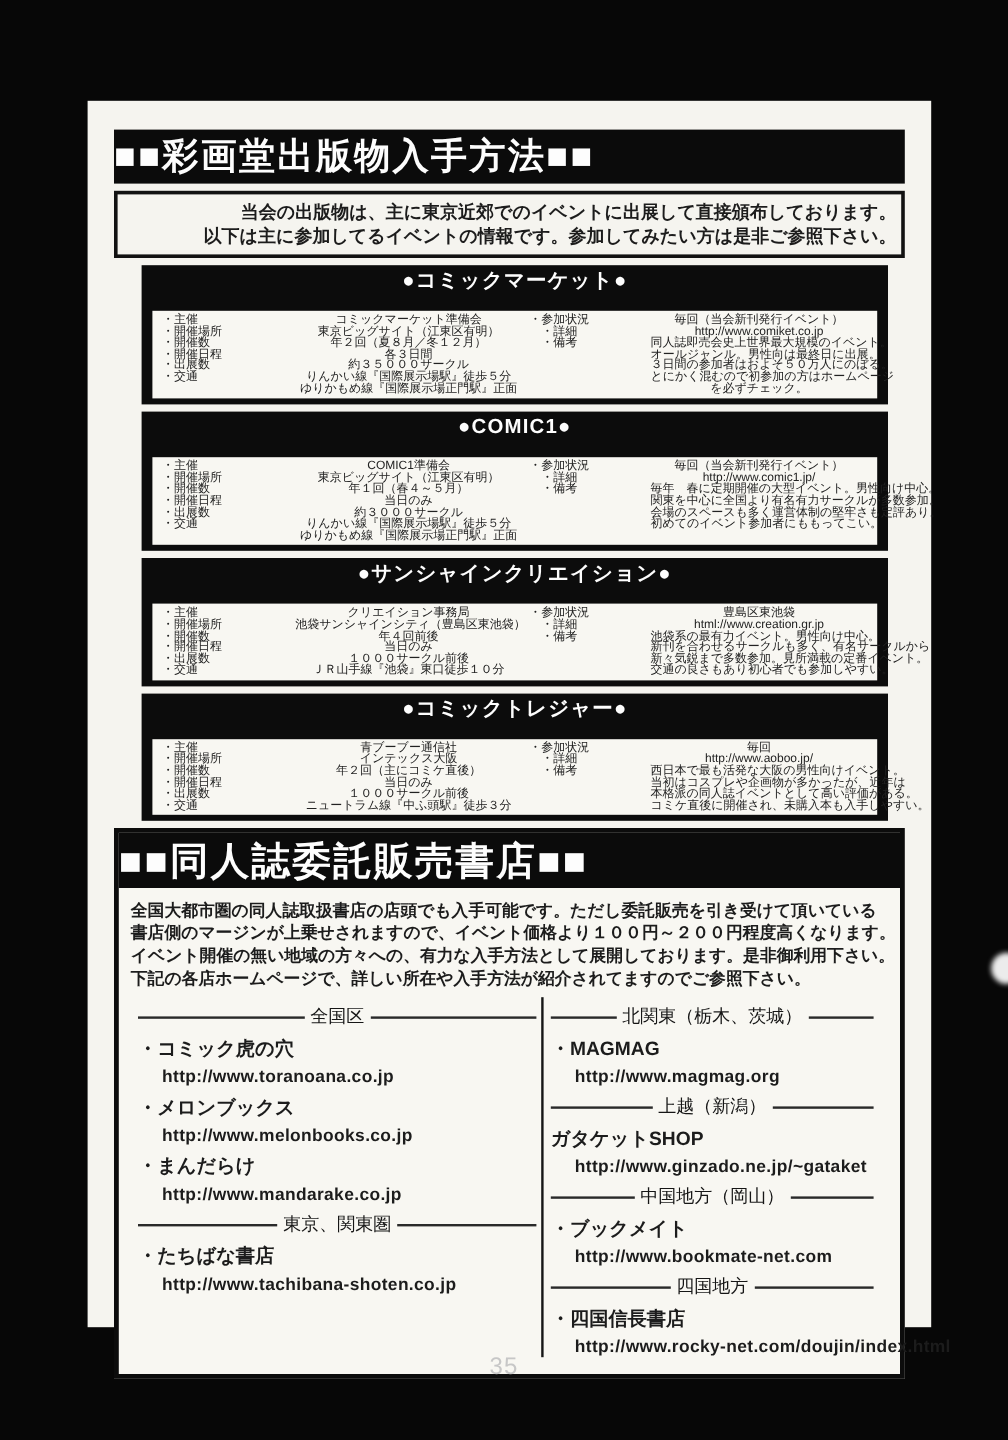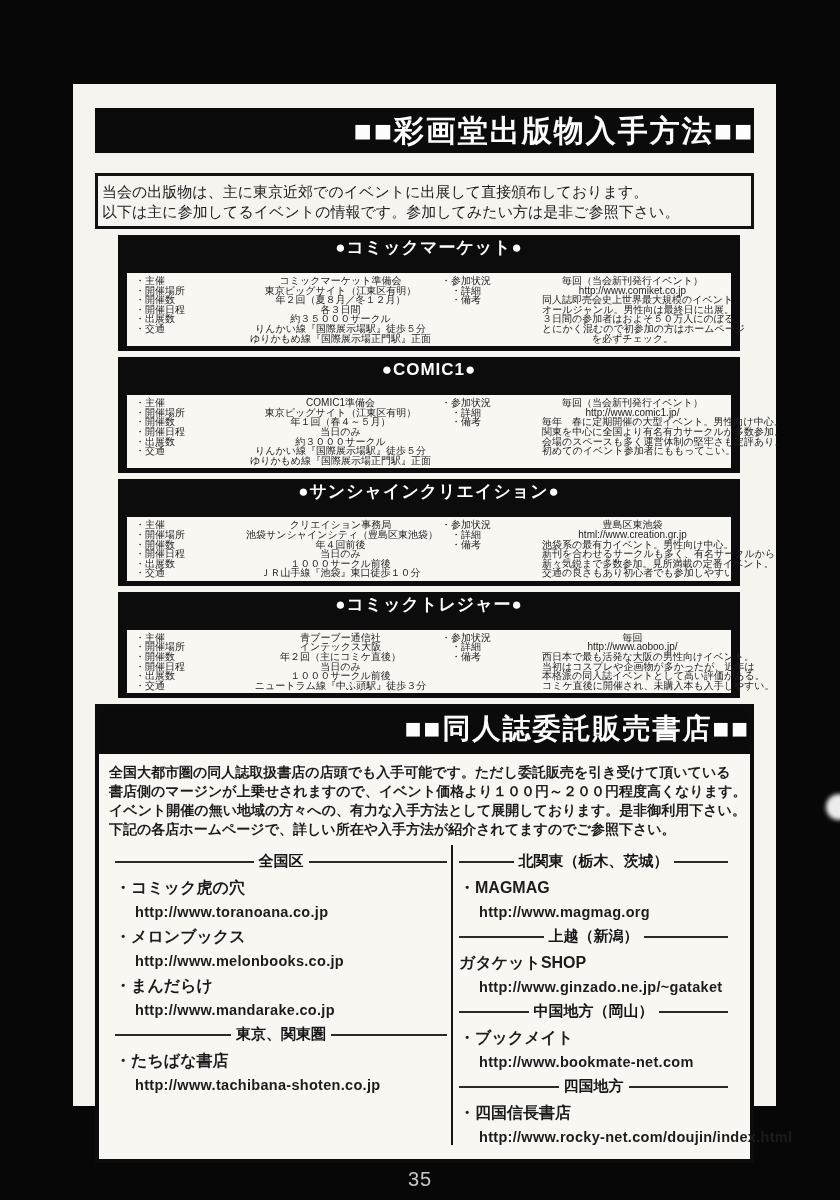--- a/index.html
+++ b/index.html
@@ -7,28 +7,28 @@
     width:840px;height:1200px;position:relative;overflow:hidden;
     background:#070707;
     font-family:"Liberation Sans","DejaVu Sans",sans-serif;
     -webkit-font-smoothing:antialiased;
   }
   .page{
     position:absolute;left:73px;top:84px;width:703px;height:1022px;
     background:#f5f4ef;color:#1c1c1c;
   }
   .band{
-    background:#0b0b0b;color:#fdfdfd;text-align:right;font-weight:bold;
+    background:#0b0b0b;color:#fdfdfd;text-align:left;font-weight:bold;
     letter-spacing:2px;
   }
   .title1{margin:24px 22px 0 22px;height:45px;line-height:45px;font-size:30px;}
   .intro1{
-    margin:20px 22px 0 22px;border:3px solid #121212;
-    padding:6px 4px 5px 4px;text-align:left;font-size:15px;line-height:1.3;
-    font-weight:normal;
+    margin:6px 22px 0 22px;border:3px solid #121212;
+    padding:6px 4px 5px 4px;text-align:right;font-size:15px;line-height:1.3;
+    font-weight:bold;
   }
   #events{margin-top:6px;}
   .event-box{
     margin:6px 36px 0 45px;background:#0c0c0c;padding:0 9px 5px 9px;
   }
   .event-title{
     color:#fdfdfd;font-weight:bold;text-align:center;
     height:38px;line-height:25px;font-size:17px;letter-spacing:1px;
   }
   .event-inner{
@@ -38,42 +38,42 @@
   .ecol-right{flex:1;min-width:0;}
   .erow{display:flex;font-size:10px;line-height:9.6px;color:#222;gap:45px;}
   .elbl{flex:none;white-space:nowrap;}
   .ecol-left .elbl{width:66px;}
   .ecol-right .elbl{width:62px;text-align:center;}
   .eval{flex:1;min-width:0;}
   .eval div{white-space:nowrap;text-align:center;}
   .box2{
     margin:6px 22px 0 22px;border:4px solid #0c0c0c;background:#f8f7f2;
   }
-  .title2{height:46px;line-height:46px;font-size:28px;font-family:Liberation Mono, monospace;}
+  .title2{height:46px;line-height:46px;font-size:32px;}
   .intro2{
     padding:9px 8px 2px 10px;font-size:14px;line-height:19px;font-weight:bold;
   }
   .intro2 div{white-space:nowrap;}
   .shop-area{display:flex;padding:4px 0 14px 0;}
   .shop-col{min-width:0;}
   .shop-col-left{width:332px;flex:none;padding:0 4px 0 16px;}
   .shop-col-right{flex:1;border-left:2px solid #161616;padding:0 22px 0 6px;}
   .shop-header{
-    display:flex;align-items:center;font-size:15px;font-weight:bold;
+    display:flex;align-items:center;font-size:15px;font-weight:normal;
     margin-top:7px;color:#161616;
   }
   .shop-header .hline{flex:1;border-top:2px solid #2a2a2a;height:0;}
   .shop-header .htext{padding:0 5px;white-space:nowrap;}
   .shop-name{font-size:16px;font-weight:bold;margin-top:7px;white-space:nowrap;}
   .shop-url{
     font-size:14.5px;font-weight:bold;letter-spacing:.3px;
     padding-left:20px;margin-top:5px;white-space:nowrap;
   }
   .page-num{
-    position:absolute;left:0;width:840px;top:1168px;text-align:center;
+    position:absolute;left:0;width:840px;top:1128px;text-align:center;
     color:#c7c7c7;font-size:20px;letter-spacing:1px;
   }
   .artifact{
     position:absolute;left:826px;top:794px;width:26px;height:26px;
     border-radius:50%;background:#ececec;filter:blur(2px);
   }
 </style>
 </head>
 <body>
 

